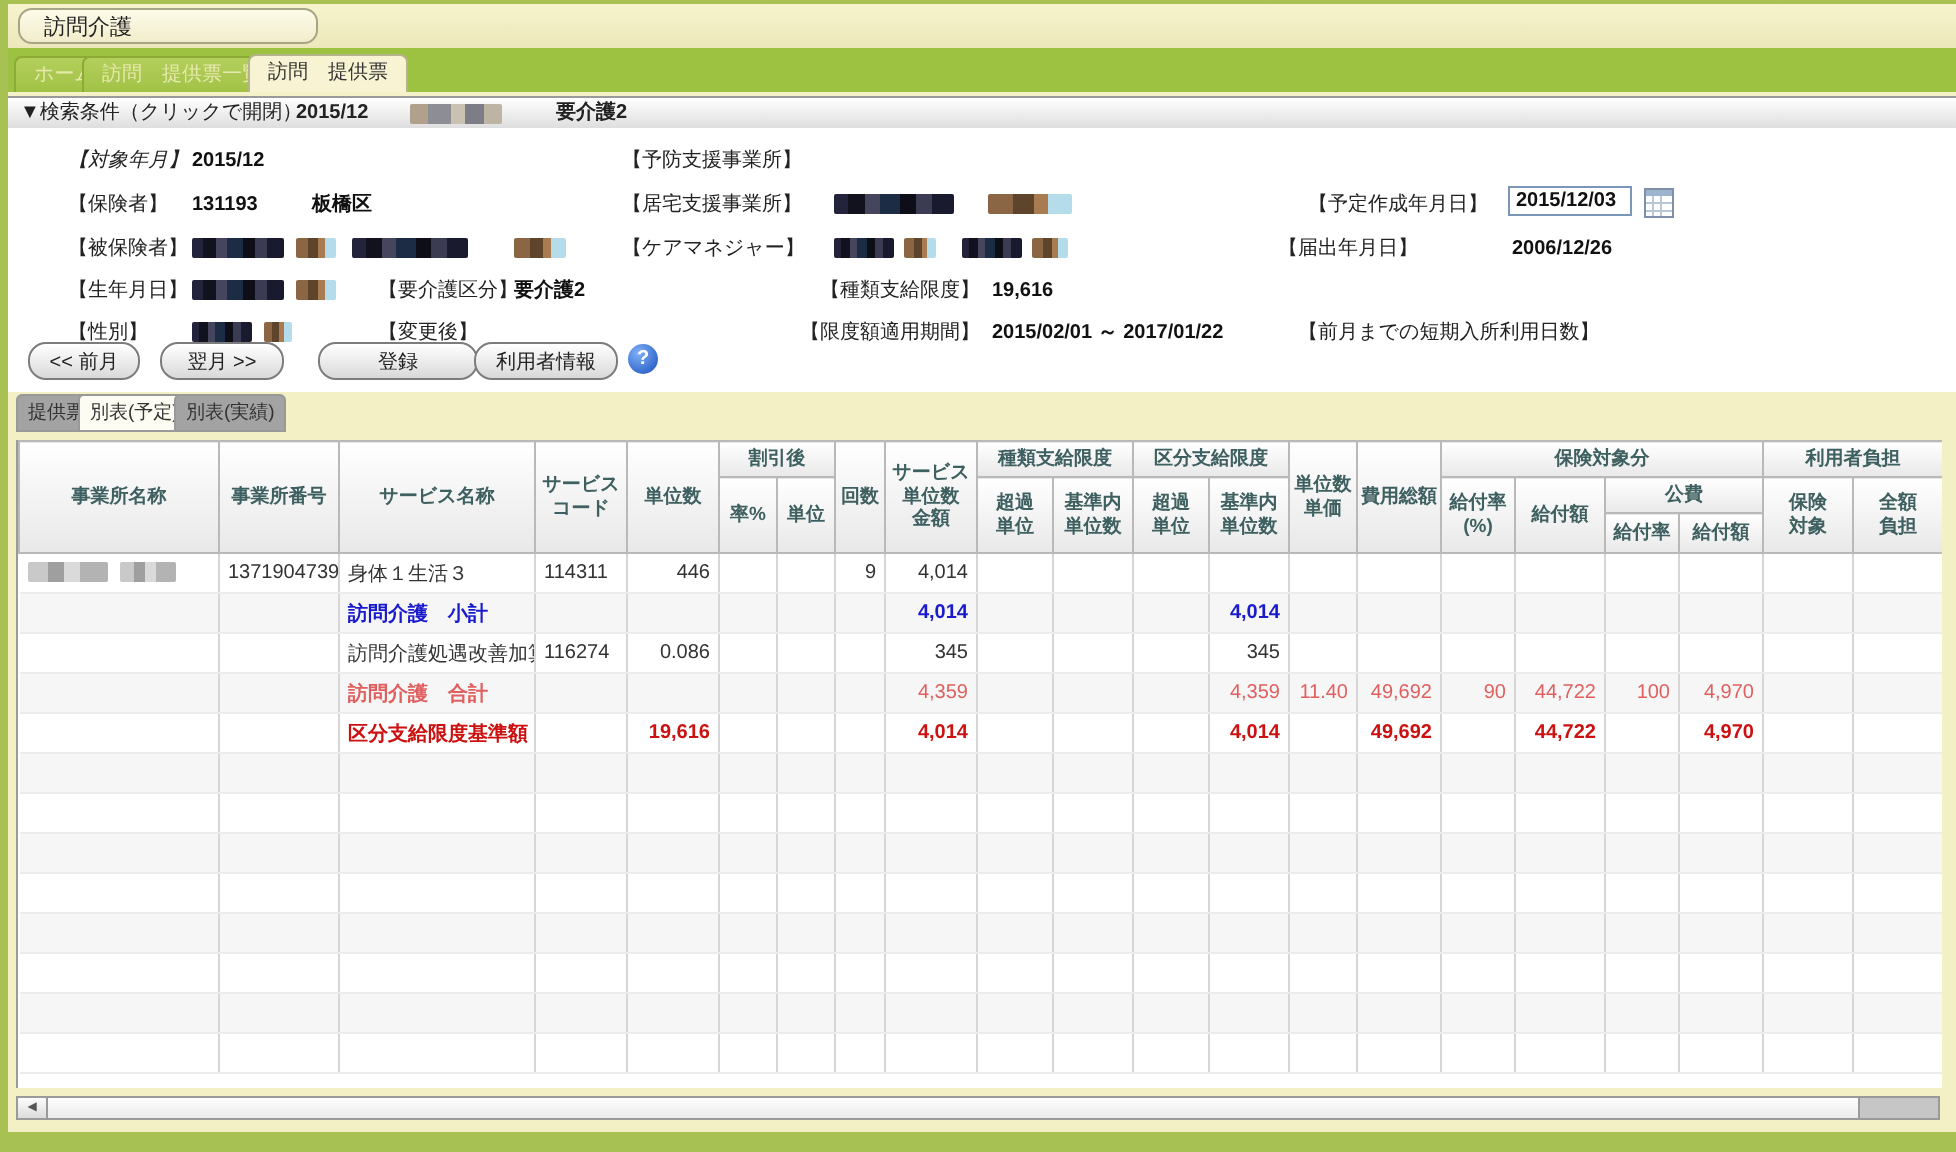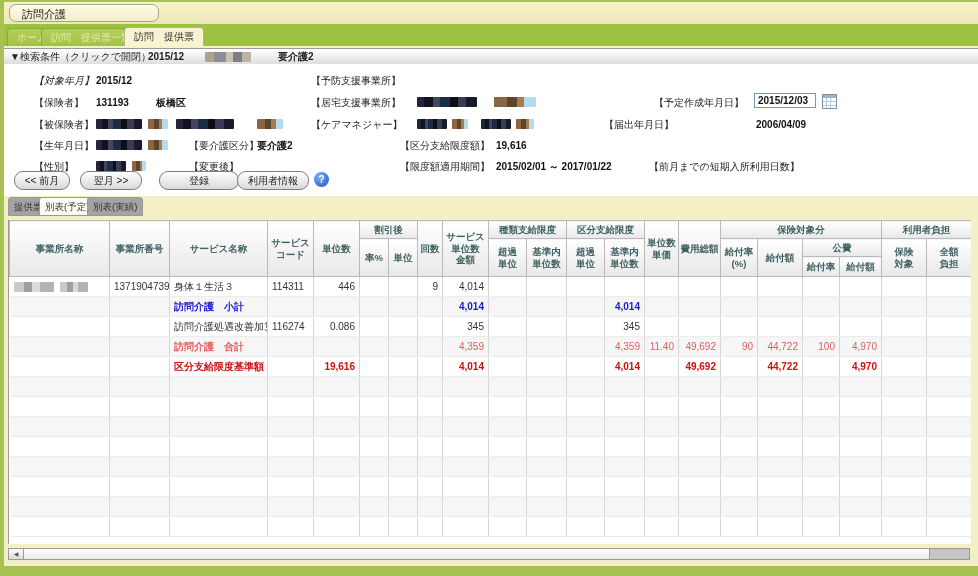--- a/index.html
+++ b/index.html
@@ -128,29 +128,29 @@
     <span class="f" style="left:30px;top:54px;">【被保険者】</span>
     <span class="mz mzd" style="position:absolute;left:92px;top:55px;width:46px;"></span>
     <span class="mz mzt" style="position:absolute;left:144px;top:55px;width:20px;"></span>
     <span class="mz mzd" style="position:absolute;left:172px;top:55px;width:58px;"></span>
     <span class="mz mzt" style="position:absolute;left:253px;top:55px;width:26px;"></span>
     <span class="f" style="left:307px;top:54px;">【ケアマネジャー】</span>
     <span class="mz mzd" style="position:absolute;left:413px;top:55px;width:30px;"></span>
     <span class="mz mzt" style="position:absolute;left:448px;top:55px;width:16px;"></span>
     <span class="mz mzd" style="position:absolute;left:477px;top:55px;width:30px;"></span>
     <span class="mz mzt" style="position:absolute;left:512px;top:55px;width:18px;"></span>
-    <span class="f" style="left:600px;top:54px;width:140px;text-align:left;">【届出年月日】</span>
-    <span class="f fv" style="left:752px;top:54px;">2006/04/09</span>
+    <span class="f" style="left:600px;top:54px;width:140px;text-align:center;">【届出年月日】</span>
+    <span class="f fv" style="left:752px;top:54px;">2006/12/26</span>
 
     <span class="f" style="left:30px;top:75px;">【生年月日】</span>
     <span class="mz mzd" style="position:absolute;left:92px;top:76px;width:46px;"></span>
     <span class="mz mzt" style="position:absolute;left:144px;top:76px;width:20px;"></span>
     <span class="f" style="left:185px;top:75px;">【要介護区分】</span>
     <span class="f fv" style="left:253px;top:75px;">要介護2</span>
-    <span class="f" style="left:346px;top:75px;width:140px;text-align:right;">【区分支給限度額】</span>
+    <span class="f" style="left:346px;top:75px;width:140px;text-align:right;">【種類支給限度】</span>
     <span class="f fv" style="left:492px;top:75px;">19,616</span>
 
     <span class="f" style="left:30px;top:96px;">【性別】</span>
     <span class="mz mzd" style="position:absolute;left:92px;top:97px;width:30px;"></span>
     <span class="mz mzt" style="position:absolute;left:128px;top:97px;width:14px;"></span>
     <span class="f" style="left:185px;top:96px;">【変更後】</span>
     <span class="f" style="left:346px;top:96px;width:140px;text-align:right;">【限度額適用期間】</span>
     <span class="f fv" style="left:492px;top:96px;">2015/02/01 ～ 2017/01/22</span>
     <span class="f" style="left:645px;top:96px;">【前月までの短期入所利用日数】</span>
 

